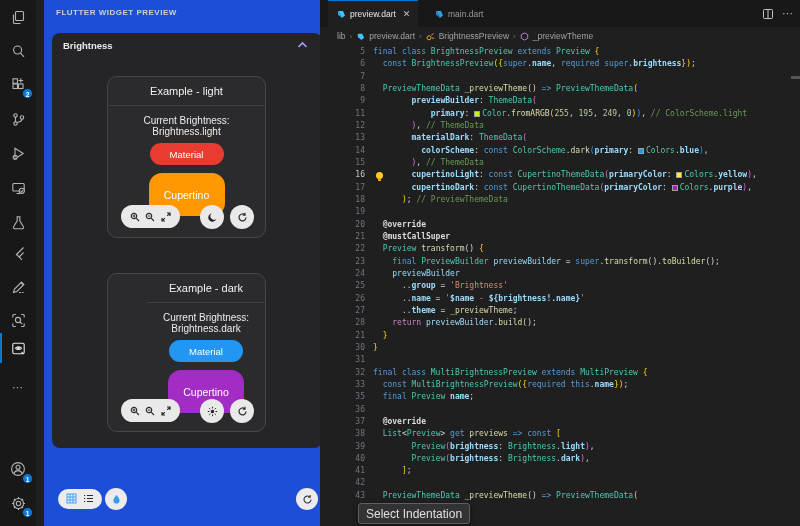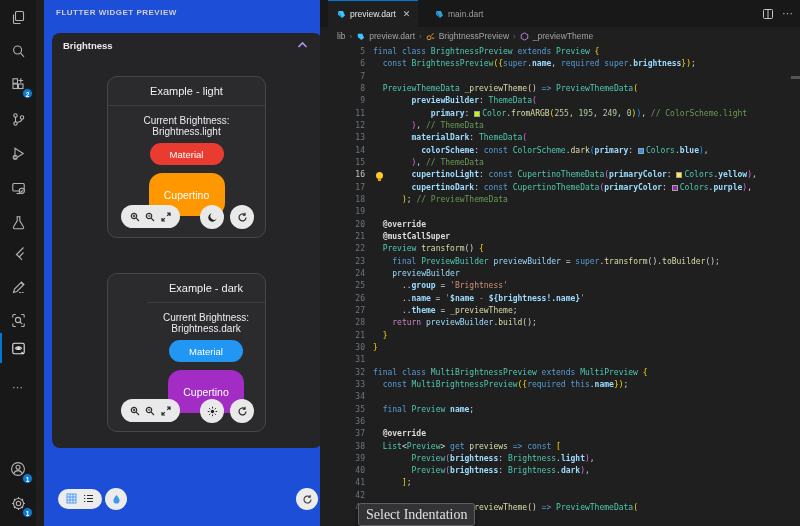--- a/index.html
+++ b/index.html
@@ -65,21 +65,21 @@
   .swatch { display:inline-block; width:6px; height:6px; border:1px solid #a0a0a0; margin:0 2px -1px 0; }
   .bulb { position:absolute; left:56px; top:2.5px; width:7px; height:7px; background:#ffca28; border-radius:50%; }
   .bulb::after { content:""; position:absolute; left:2px; top:6.5px; width:3px; height:2.5px; background:#e0a800; }
   .tk-k{color:#569cd6} .tk-c{color:#c586c0} .tk-t{color:#4ec9b0} .tk-v{color:#9cdcfe}
   .tk-vb{color:#9cdcfe;font-weight:bold} .tk-m{color:#dcdcaa} .tk-s{color:#ce9178}
   .tk-n{color:#b5cea8} .tk-cm{color:#6a9955} .tk-p{color:#d4d4d4}
   .tk-b1{color:#ffd710} .tk-b2{color:#da70d6} .tk-b3{color:#179fff}
   .tk-ann{color:#dcdcdc;font-weight:bold}
 
   #tooltip { position:absolute; left:358px; top:503px; background:#333336; border:1px solid #606063; border-radius:3px;
-    color:#e0e0e0; font-size:14px; padding:2.5px 7px; z-index:9; box-shadow:0 2px 5px rgba(0,0,0,.5);font-family:Liberation Serif, serif; }
+    color:#e0e0e0; font-size:12px; padding:2.5px 7px; z-index:9; box-shadow:0 2px 5px rgba(0,0,0,.5); }
   #overview-mark { position:absolute; right:0px; top:76px; width:9px; height:3px; background:#555; }
 </style>
 </head>
 <body>
 
 <div id="activity-bar">
   <div class="ab-item" style="top:6px">
     <svg width="15" height="15" viewBox="0 0 15 15">
         <rect x="4.5" y="1.5" width="8" height="9" rx="1"></rect>
         <path d="M2.5 4.5v8a1 1 0 0 0 1 1h6"></path>
@@ -354,21 +354,20 @@
       <div class="code-line"><span class="gutter">24</span><span class="line-text"><span class="tk-p">    </span><span class="tk-v">previewBuilder</span></span></div>
       <div class="code-line"><span class="gutter">25</span><span class="line-text"><span class="tk-p">      ..</span><span class="tk-vb">group</span><span class="tk-p"> = </span><span class="tk-s">'Brightness'</span></span></div>
       <div class="code-line"><span class="gutter">26</span><span class="line-text"><span class="tk-p">      ..</span><span class="tk-vb">name</span><span class="tk-p"> = </span><span class="tk-s">'</span><span class="tk-vb">$name</span><span class="tk-s"> - </span><span class="tk-vb">${brightness!.name}</span><span class="tk-s">'</span></span></div>
       <div class="code-line"><span class="gutter">27</span><span class="line-text"><span class="tk-p">      ..</span><span class="tk-vb">theme</span><span class="tk-p"> = </span><span class="tk-m">_previewTheme</span><span class="tk-p">;</span></span></div>
       <div class="code-line"><span class="gutter">28</span><span class="line-text"><span class="tk-p">    </span><span class="tk-c">return </span><span class="tk-v">previewBuilder</span><span class="tk-p">.</span><span class="tk-m">build</span><span class="tk-p">();</span></span></div>
       <div class="code-line"><span class="gutter">21</span><span class="line-text"><span class="tk-p">  </span><span class="tk-b1">}</span></span></div>
       <div class="code-line"><span class="gutter">30</span><span class="line-text"><span class="tk-b1">}</span></span></div>
       <div class="code-line"><span class="gutter">31</span><span class="line-text"></span></div>
       <div class="code-line"><span class="gutter">32</span><span class="line-text"><span class="tk-k">final class </span><span class="tk-t">MultiBrightnessPreview</span><span class="tk-k"> extends </span><span class="tk-t">MultiPreview</span><span class="tk-p"> </span><span class="tk-b1">{</span></span></div>
       <div class="code-line"><span class="gutter">33</span><span class="line-text"><span class="tk-p">  </span><span class="tk-k">const </span><span class="tk-t">MultiBrightnessPreview</span><span class="tk-b1">({</span><span class="tk-k">required </span><span class="tk-k">this</span><span class="tk-p">.</span><span class="tk-vb">name</span><span class="tk-b1">})</span><span class="tk-p">;</span></span></div>
-      <div class="code-line"><span class="gutter">34</span><span class="line-text"></span></div>
       <div class="code-line"><span class="gutter">35</span><span class="line-text"><span class="tk-p">  </span><span class="tk-k">final </span><span class="tk-t">Preview</span><span class="tk-p"> </span><span class="tk-vb">name</span><span class="tk-p">;</span></span></div>
       <div class="code-line"><span class="gutter">36</span><span class="line-text"></span></div>
       <div class="code-line"><span class="gutter">37</span><span class="line-text"><span class="tk-p">  </span><span class="tk-ann">@override</span></span></div>
       <div class="code-line"><span class="gutter">38</span><span class="line-text"><span class="tk-p">  </span><span class="tk-t">List</span><span class="tk-p">&lt;</span><span class="tk-t">Preview</span><span class="tk-p">&gt; </span><span class="tk-k">get </span><span class="tk-m">previews</span><span class="tk-p"> </span><span class="tk-k">=&gt;</span><span class="tk-p"> </span><span class="tk-k">const </span><span class="tk-b1">[</span></span></div>
       <div class="code-line"><span class="gutter">39</span><span class="line-text"><span class="tk-p">        </span><span class="tk-t">Preview</span><span class="tk-b2">(</span><span class="tk-vb">brightness</span><span class="tk-p">: </span><span class="tk-t">Brightness</span><span class="tk-p">.</span><span class="tk-vb">light</span><span class="tk-b2">)</span><span class="tk-p">,</span></span></div>
       <div class="code-line"><span class="gutter">40</span><span class="line-text"><span class="tk-p">        </span><span class="tk-t">Preview</span><span class="tk-b2">(</span><span class="tk-vb">brightness</span><span class="tk-p">: </span><span class="tk-t">Brightness</span><span class="tk-p">.</span><span class="tk-vb">dark</span><span class="tk-b2">)</span><span class="tk-p">,</span></span></div>
       <div class="code-line"><span class="gutter">41</span><span class="line-text"><span class="tk-p">      </span><span class="tk-b1">]</span><span class="tk-p">;</span></span></div>
       <div class="code-line"><span class="gutter">42</span><span class="line-text"></span></div>
       <div class="code-line"><span class="gutter">43</span><span class="line-text"><span class="tk-p">  </span><span class="tk-t">PreviewThemeData</span><span class="tk-p"> </span><span class="tk-m">_previewTheme</span><span class="tk-p">() </span><span class="tk-k">=&gt;</span><span class="tk-p"> </span><span class="tk-t">PreviewThemeData</span><span class="tk-b1">(</span></span></div>
     </div>

